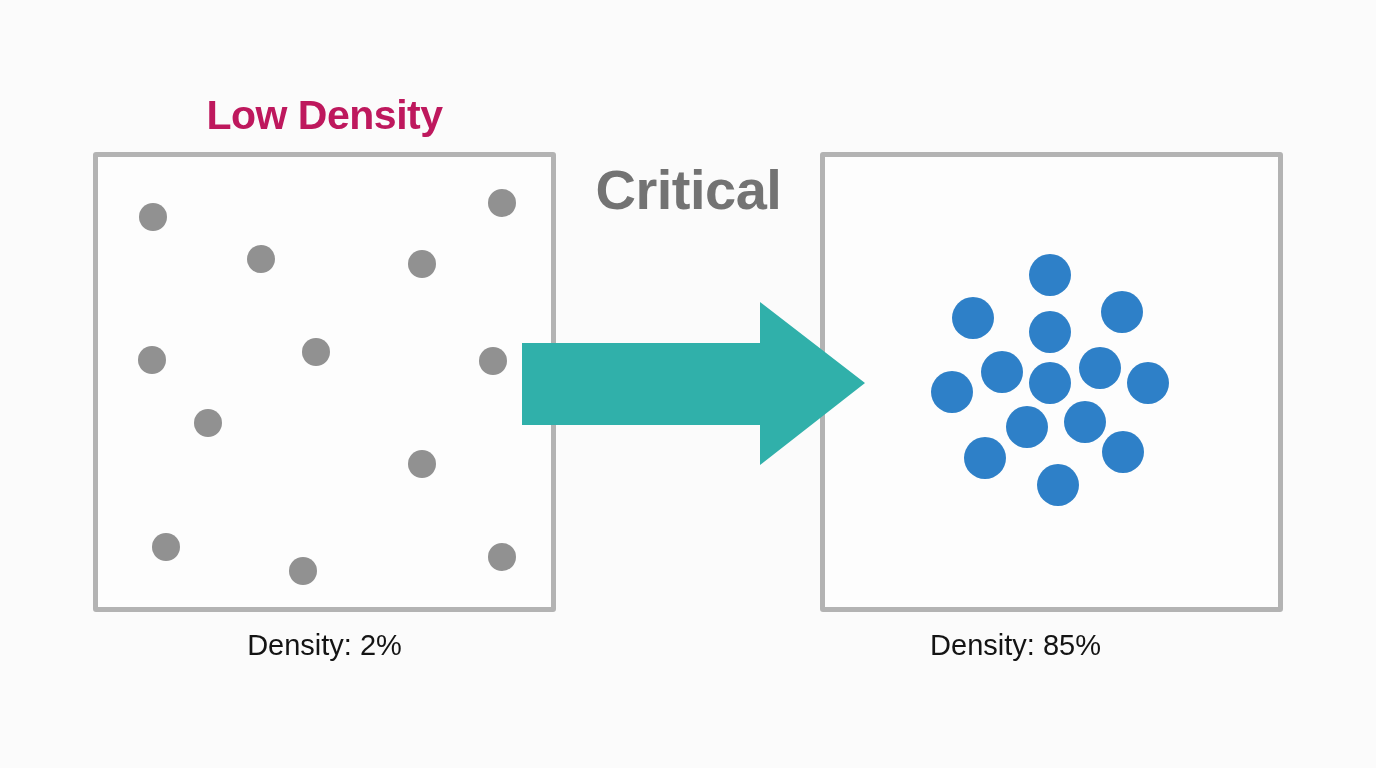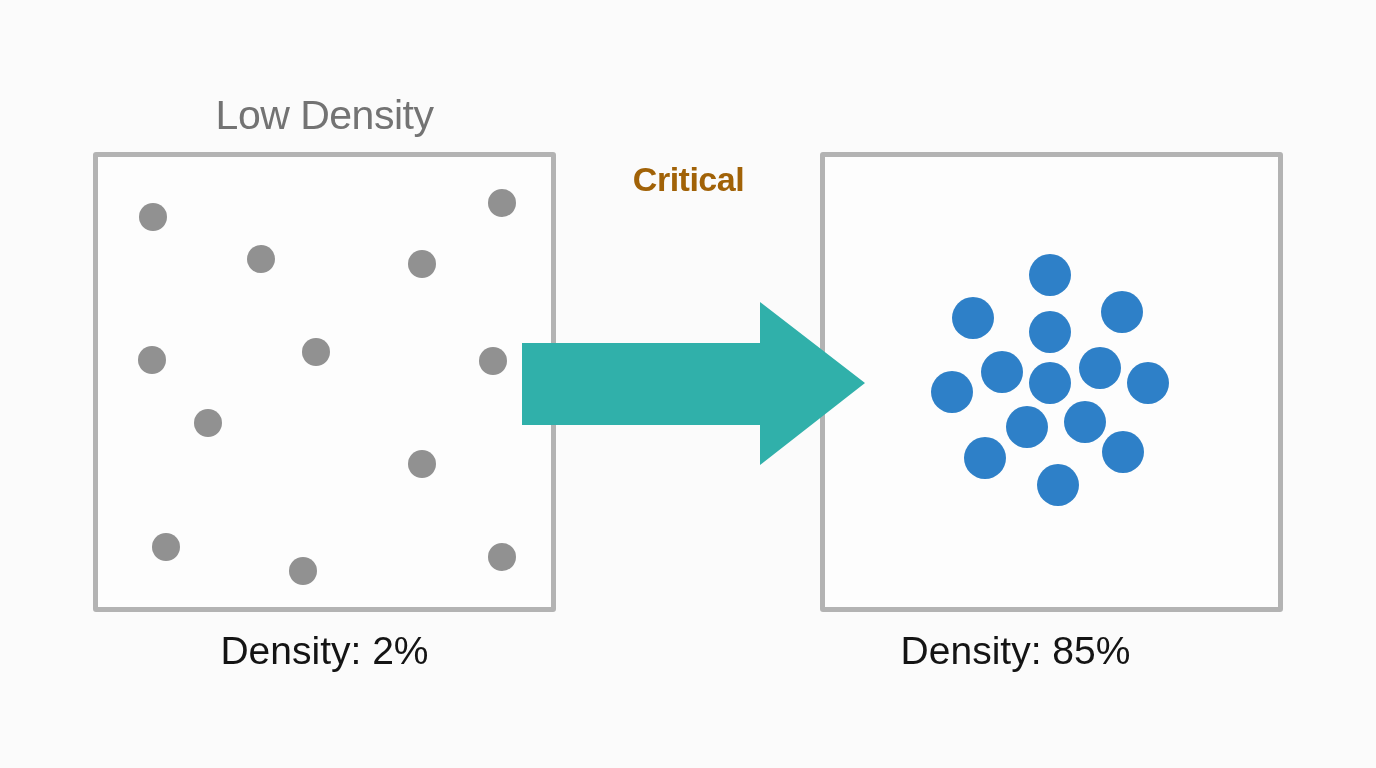--- a/index.html
+++ b/index.html
@@ -18,22 +18,22 @@
     position: relative;
     width: 1376px;
     height: 768px;
     background: #fbfbfb;
   }
 
   
   .panel-title {
     position: absolute;
     font-size: 41px;
-    font-weight: normal;
-    color: #737373;
+    font-weight: bold;
+    color: #be185d;
     letter-spacing: -0.5px;
     text-align: center;
     white-space: nowrap;
   }
   #title-low  { left: 93px;  top: 92px;  width: 463px; }
   #title-high { left: 820px; top: 92px;  width: 463px; }
 
   
   .density-box {
     position: absolute;
@@ -59,40 +59,40 @@
   }
   .dot.dense {
     width: 43px;
     height: 43px;
     background: #2e80c8;
   }
 
   
   .caption {
     position: absolute;
-    font-size: 39px;
+    font-size: 29px;
     font-weight: normal;
     color: #141414;
     text-align: center;
     white-space: nowrap;
   }
   #caption-low  { left: 93px;  top: 629px; width: 463px; }
   #caption-high { left: 784px; top: 629px; width: 463px; }
 
   
   #transition-label {
     position: absolute;
     left: 566px;
     top: 162px;
     width: 245px;
     text-align: center;
-    font-size: 34px;
+    font-size: 56px;
     font-weight: bold;
     line-height: 1.0;
-    color: #a16207;
+    color: #737373;
     letter-spacing: -0.5px;
   }
   #transition-label .line { display: block; }
 
   #arrow-svg {
     position: absolute;
     left: 515px;
     top: 295px;
     width: 360px;
     height: 180px;

